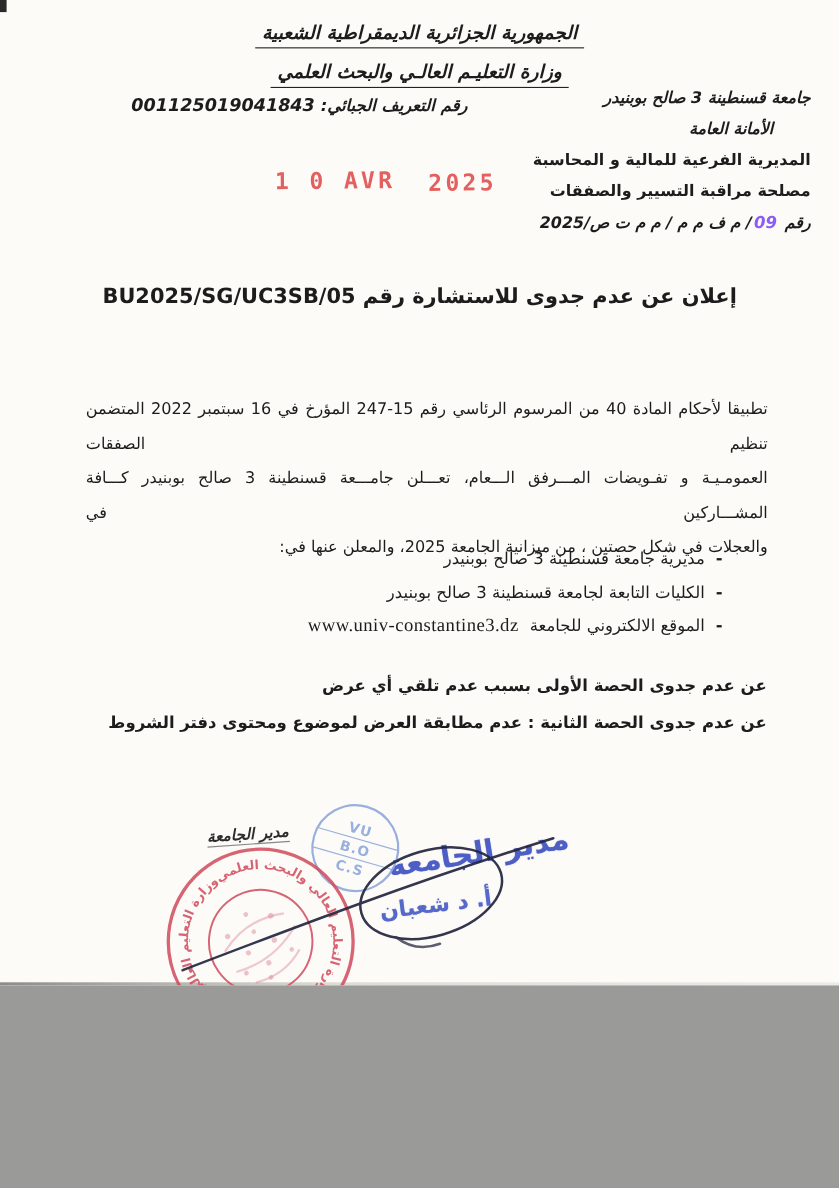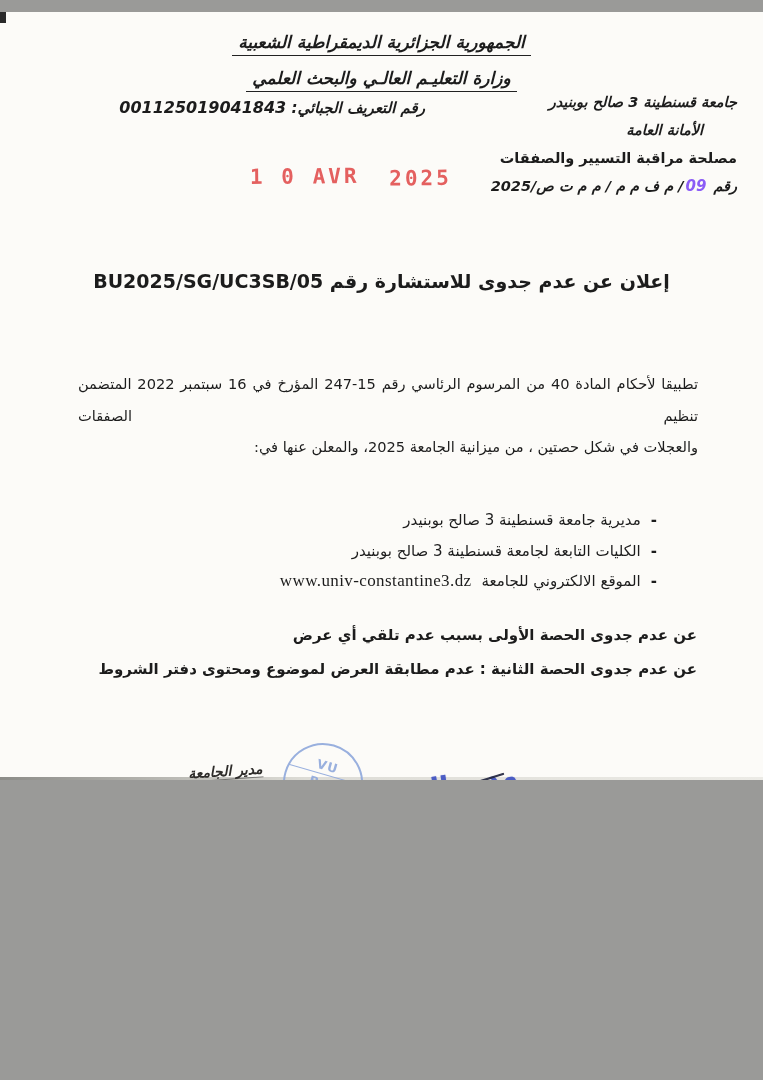--- a/index.html
+++ b/index.html
@@ -1,19 +1,19 @@
 <!DOCTYPE html>
 <html lang="ar"><head>
 <meta charset="utf-8">
 <style>
   html,body{margin:0;padding:0;background:#9a9a98;}
   .page{
     position:relative;
-    width:763px;height:768px;
-    margin:12px auto;
+    width:763px;height:896px;
+    margin:0 auto;
     background:#fcfbf8;
     overflow:hidden;
     font-family:"DejaVu Sans",sans-serif;
     color:#1c1c1c;
   }
   
   .hdr{position:absolute;left:0;width:100%;text-align:center;direction:rtl;}
   .hdr-1{top:20px;}
   .hdr-2{top:56px;}
   .hdr span{
@@ -134,36 +134,38 @@
   </div>
 
   <div class="taxid">
     <span>رقم التعريف الجبائي:</span>
     <span class="num">001125019041843</span>
   </div>
 
   <div class="org">
     <div class="it">جامعة قسنطينة 3  صالح بوبنيدر</div>
     <div class="it indent">الأمانة العامة</div>
+    <div>المديرية الفرعية للمالية و المحاسبة</div>
     <div>مصلحة مراقبة التسيير والصفقات</div>
     <div class="it">
       <span>رقم</span>
       <span class="blue-hand">09</span><span>/ م ف م م / م م ت ص/2025</span>
     </div>
   </div>
 
   <div class="datestamp">
     <span>1 0 AVR</span>
     <span class="yr">2025</span>
   </div>
 
   <div class="title title-1">إعلان عن عدم جدوى للاستشارة رقم BU2025/SG/UC3SB/05</div>
 
   <div class="body-par">
     <div class="body-line">تطبيقا لأحكام المادة 40 من المرسوم الرئاسي رقم 15-247 المؤرخ في 16 سبتمبر 2022 المتضمن تنظيم الصفقات</div>
+    <div class="body-line">العمومـيـة و تفـويضات المـــرفق الـــعام، تعـــلن  جامـــعة قسنطينة 3 صالح بوبنيدر كـــافة المشـــاركين في</div>
     <div class="body-line last">والعجلات في شكل حصتين ،  من ميزانية الجامعة 2025، والمعلن عنها في:</div>
   </div>
 
   <div class="bullets">
     <div class="bullet">
       <span class="dash">-</span>
       <span>مديرية جامعة قسنطينة 3 صالح بوبنيدر</span>
     </div>
     <div class="bullet">
       <span class="dash">-</span>

